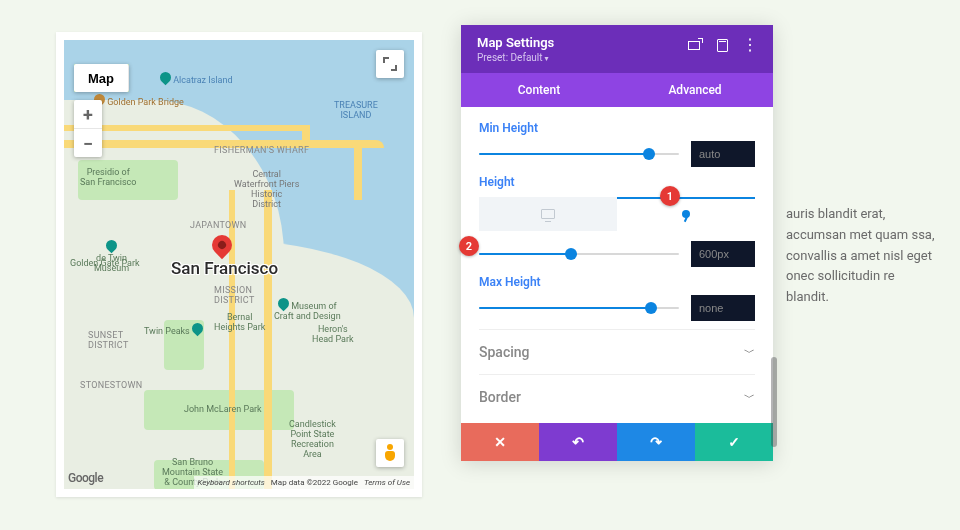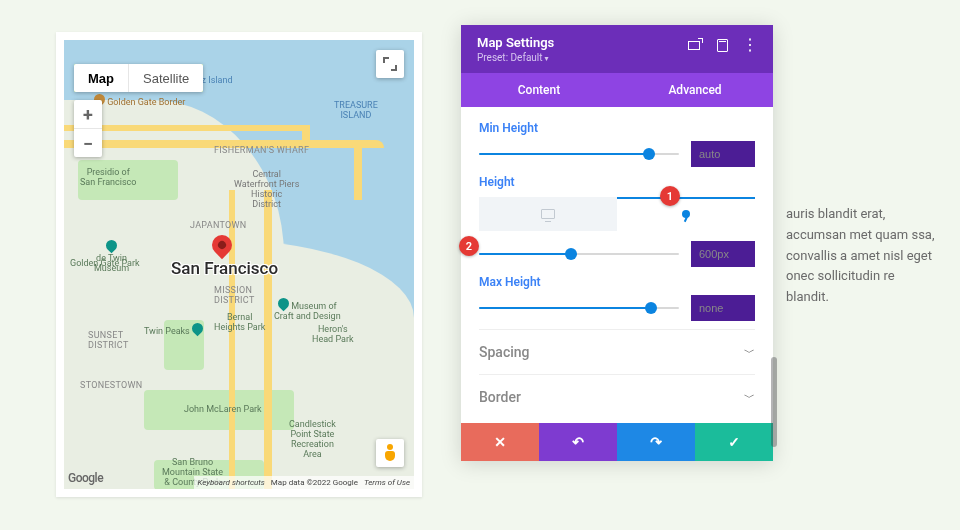--- a/index.html
+++ b/index.html
@@ -76,21 +76,21 @@
 .panel-tabs { background: #8e44e3; display: flex; }
 .panel-tab { flex: 1; text-align: center; padding: 10px 0; font-size: 12px; color: #fff; cursor: pointer; font-weight:500; }
 .panel-tab.active { background: #a25ef2; }
 
 .panel-body { padding: 6px 18px 4px; position: relative; }
 .setting-label { font-size: 12px; font-weight: 600; color: #3b82f6; margin: 8px 0 6px; }
 .slider-row { display: flex; align-items: center; gap: 12px; margin-bottom: 8px; }
 .slider-track { flex: 1; height: 2px; background: #d8d8d8; position: relative; border-radius: 1px; }
 .slider-fill { position: absolute; left: 0; top: 0; bottom: 0; background: #0b84e0; border-radius: 1px; }
 .slider-thumb { position: absolute; top: -5px; width: 12px; height: 12px; background: #0b84e0; border-radius: 50%; cursor: pointer; margin-left: -6px; }
-.value-input { width: 64px; height: 26px; background: #4c1d95; border: none; font-size: 11px; color: #888; padding: 0 8px; text-align: left; }
+.value-input { width: 64px; height: 26px; background: #0f172a; border: none; font-size: 11px; color: #888; padding: 0 8px; text-align: left; }
 
 .tab-group { display: flex; margin: 8px 0 10px; width: 100%; }
 .tab-group-btn { flex: 1; height: 34px; background: #f1f4f7; display: flex; align-items: center; justify-content: center; cursor: pointer; color: #c2c9d1; font-size: 14px; }
 .tab-group-btn.active { color: #0b84e0; border-top: 2px solid #0b84e0; background:#fff; }
 .desktop-icon { width:14px; height:10px; border:1.5px solid currentColor; border-radius:1px; position:relative; }
 .desktop-icon::after { content:''; position:absolute; bottom:-4px; left:3px; right:3px; height:1.5px; background:currentColor; }
 .pin-icon { width: 10px; height: 10px; position: relative; }
 .pin-icon::before { content:''; position:absolute; width:8px; height:8px; background:currentColor; border-radius:50%; top:0; left:1px; }
 .pin-icon::after { content:''; position:absolute; width:2px; height:6px; background:currentColor; top:6px; left:4px; transform:rotate(25deg); }
 
@@ -125,21 +125,21 @@
     <div class="road r1"></div>
       <div class="road r2"></div>
       <div class="road r3"></div>
       <div class="road r4"></div>
       <div class="road r5"></div>
       <div class="road r6"></div>
 
     <div class="poi-island" style="left:96px; top:32px;"><span class="poi-marker-sm"></span> <span>Alcatraz Island</span></div>
     <div class="poi-island" style="left:270px; top:60px; white-space:pre; text-align:center;">TREASURE
 ISLAND</div>
-    <div class="poi-label" style="left:30px; top:54px; color:#a07030;"><span class="poi-marker-sm" style="background:#c28a3b;"></span> <span>Golden Gate Border</span></div>
+    <div class="poi-label" style="left:30px; top:54px; color:#a07030;"><span class="poi-marker-sm" style="background:#c28a3b;"></span> <span>Golden Park Bridge</span></div>
     <div class="poi-label" style="left:16px; top:128px; white-space:pre;">Presidio of
 San Francisco</div>
     <div class="poi-dist" style="left:150px; top:105px;">FISHERMAN'S
 WHARF</div>
     <div class="poi-label" style="left:170px; top:130px; white-space:pre; color:#777;">Central
 Waterfront Piers
 Historic
 District</div>
     <div class="poi-dist" style="left:126px; top:180px;">JAPANTOWN</div>
     <div class="poi-label" style="left:6px; top:219px;">Golden Gate Park</div>
@@ -167,21 +167,20 @@
 &amp; County Park</div>
 
     <div class="marker">
         <div class="marker-pin"></div>
       </div>
     <div class="city-label">San Francisco</div>
 
     <div class="map-type-ctrl">
       <button class="map-type-btn active">Map</button>
       <div class="map-type-sep"></div>
-      <button class="map-type-btn">Satellite</button>
     </div>
 
     <div class="fullscreen-btn">
         <div class="fs-icon"></div>
       </div>
 
     <div class="zoom-ctrl">
       <div class="zoom-btn">+</div>
       <div class="zoom-sep"></div>
       <div class="zoom-btn">−</div>

